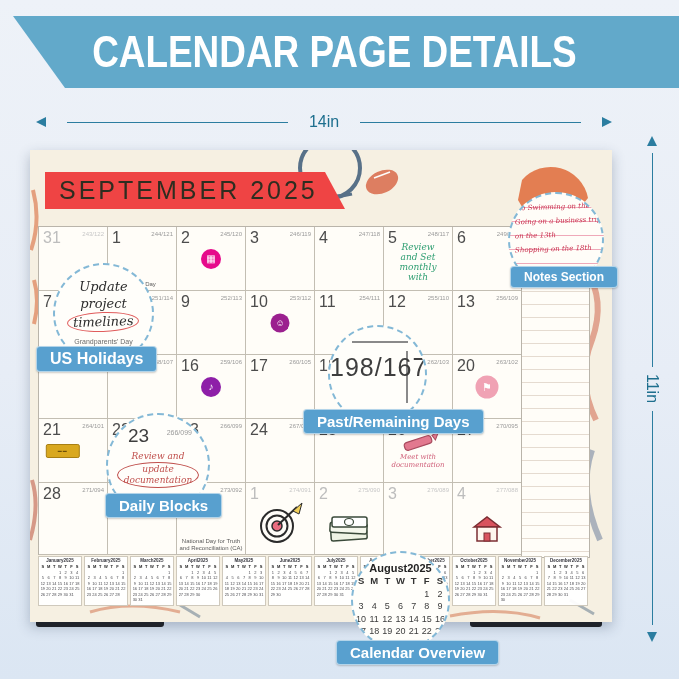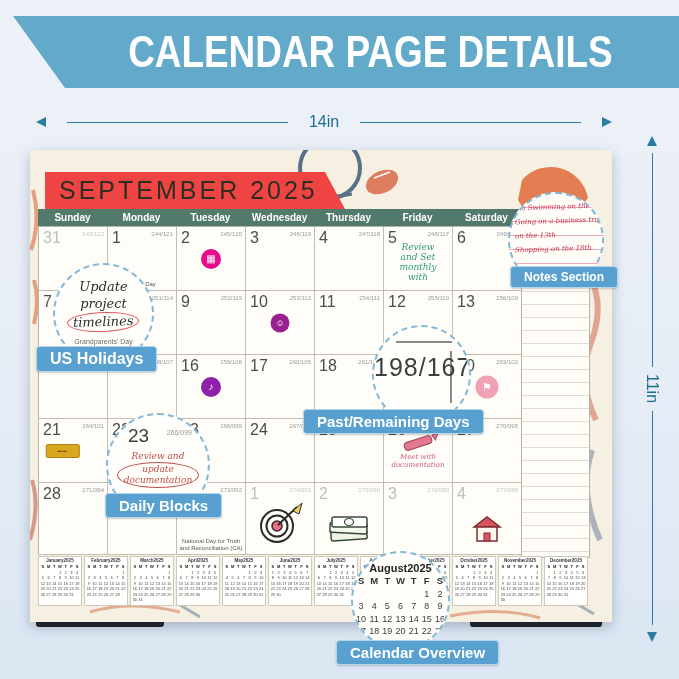--- a/index.html
+++ b/index.html
@@ -2,21 +2,21 @@
 <html><head>
 <meta charset="utf-8">
 <style>
   html,body{margin:0;padding:0;}
   .page{position:relative;width:679px;height:679px;overflow:hidden;
     font-family:"Liberation Sans",sans-serif;
     background:linear-gradient(180deg,#eef2f8 0%,#e7edf6 55%,#dbe6f3 100%);}
   
   .banner{position:absolute;left:13px;top:16px;right:0;height:72px;background:#62a9ca;
     clip-path:polygon(0 0,100% 0,100% 100%,52px 100%);
-    display:flex;align-items:center;justify-content:center;}
+    display:flex;align-items:center;justify-content:flex-start;}
   .banner h1{margin:0;padding-left:55px;color:#ffffff;font-size:41px;font-weight:bold;
     letter-spacing:0px;transform:scaleX(.9) scaleY(1.08);white-space:nowrap;}
   
   .dim-h{position:absolute;left:36px;top:113px;width:576px;display:flex;align-items:center;gap:21px;color:#1e6f8e;}
   .dim-v{position:absolute;left:639px;top:136px;height:506px;width:26px;display:flex;flex-direction:column;align-items:center;gap:7px;color:#1e6f8e;}
   .dline{flex:1;border-top:1.7px solid #2b7da0;height:0;}
   .dline-v{flex:1;border-left:1.7px solid #2b7da0;width:0;}
   .arr{width:0;height:0;}
   .arr.left{border-top:5px solid transparent;border-bottom:5px solid transparent;border-right:10px solid #2b7da0;}
   .arr.right{border-top:5px solid transparent;border-bottom:5px solid transparent;border-left:10px solid #2b7da0;}
@@ -79,21 +79,21 @@
   .m-grid span{font-size:4px;line-height:5.5px;text-align:center;color:#4a4a50;}
   .m-grid .m-h{font-weight:bold;color:#222;}
   
   .lens{position:absolute;border:2px dashed #83b8d6;border-radius:50%;box-sizing:border-box;z-index:5;overflow:hidden;}
   .lens.fill{background:#fffefa;}
   .lens-us{left:53px;top:263px;width:101px;height:101px;}
   .lens-us .hw-black{color:#2d2d2d;font-size:13px;line-height:17px;text-align:center;margin-top:13px;
     font-family:"DejaVu Serif",serif;font-style:italic;}
   .circled{display:inline-block;border:1.5px solid #e05c5c;border-radius:50%;padding:0 5px 1px;transform:rotate(-2deg);}
   .lens-sub{font-size:7px;color:#6b6b6b;text-align:center;margin-top:6px;}
-  .lens-counter{left:328px;top:325px;width:99px;height:99px;margin-left:44px;}
+  .lens-counter{left:328px;top:325px;width:99px;height:99px;}
   .lens-counter .big{position:absolute;left:0;right:0;top:26px;text-align:center;font-size:25px;color:#3e3e3e;letter-spacing:1px;}
   .lens-counter .gl-t{position:absolute;left:22px;top:14px;width:56px;height:0;border-top:2px solid #8a8a8a;}
   .lens-counter .gl-r{position:absolute;right:17px;top:24px;height:52px;width:0;border-left:2px solid #8a8a8a;}
   .lens-23{left:106px;top:413px;width:104px;height:104px;}
   .lens-23 .daybig{position:absolute;top:10px;left:20px;font-size:19px;color:#3e3e3e;}
   .lens-23 .ctr{position:absolute;top:14px;right:16px;font-size:7px;color:#9a9a9a;}
   .lens-23 .hw23{position:absolute;top:36px;left:0;right:0;text-align:center;
     font-family:"DejaVu Serif",serif;font-style:italic;color:#c0504d;font-size:9px;line-height:11px;}
   .ellipse{display:inline-block;border:1.2px solid #c0504d;border-radius:50%;padding:1px 6px;}
   .lens-notes{left:508px;top:192px;width:96px;height:96px;
@@ -161,29 +161,20 @@
         <circle cx="395" cy="452" r="14" fill="none" stroke="#4a6e96" stroke-width="3" opacity=".7"></circle>
         <path d="M60 462 q40 -12 90 0 M420 466 q50 -10 90 2" stroke="#cf6a45" stroke-width="3" fill="none" opacity=".6"></path>
         <path d="M150 455 l20 12 M540 450 l24 14" stroke="#3c5a78" stroke-width="3" opacity=".5"></path>
       </g>
     </svg>
 
     <div class="title-tag">
       <span>SEPTEMBER 2025</span>
     </div>
 
-    <div class="day-headers">
-        <span>Sunday</span>
-        <span>Monday</span>
-        <span>Tuesday</span>
-        <span>Wednesday</span>
-        <span>Thursday</span>
-        <span>Friday</span>
-        <span>Saturday</span>
-      </div>
     <div class="notes-header">Notes</div>
 
     <div class="grid">
         <div class="cell muted">
           <span class="daynum">31</span>
           <span class="counter">243/122</span>
         </div>
         <div class="cell">
           <span class="daynum">1</span>
           <span class="counter">244/121</span>

